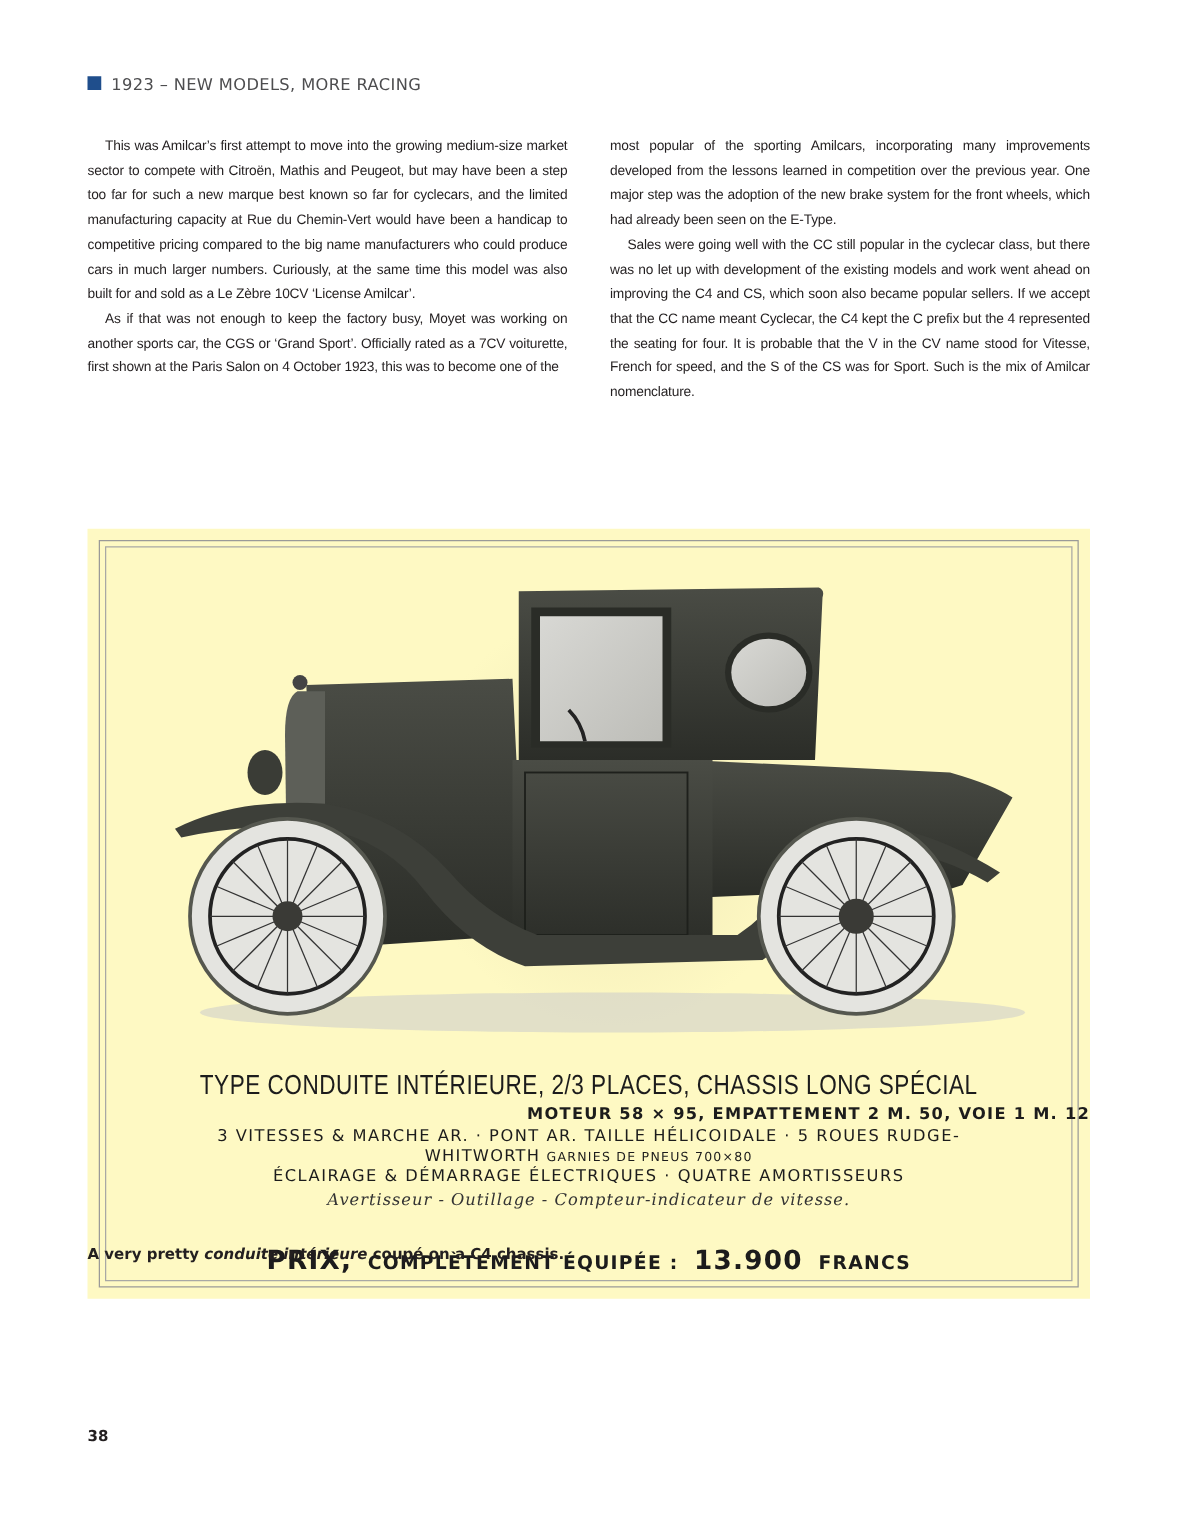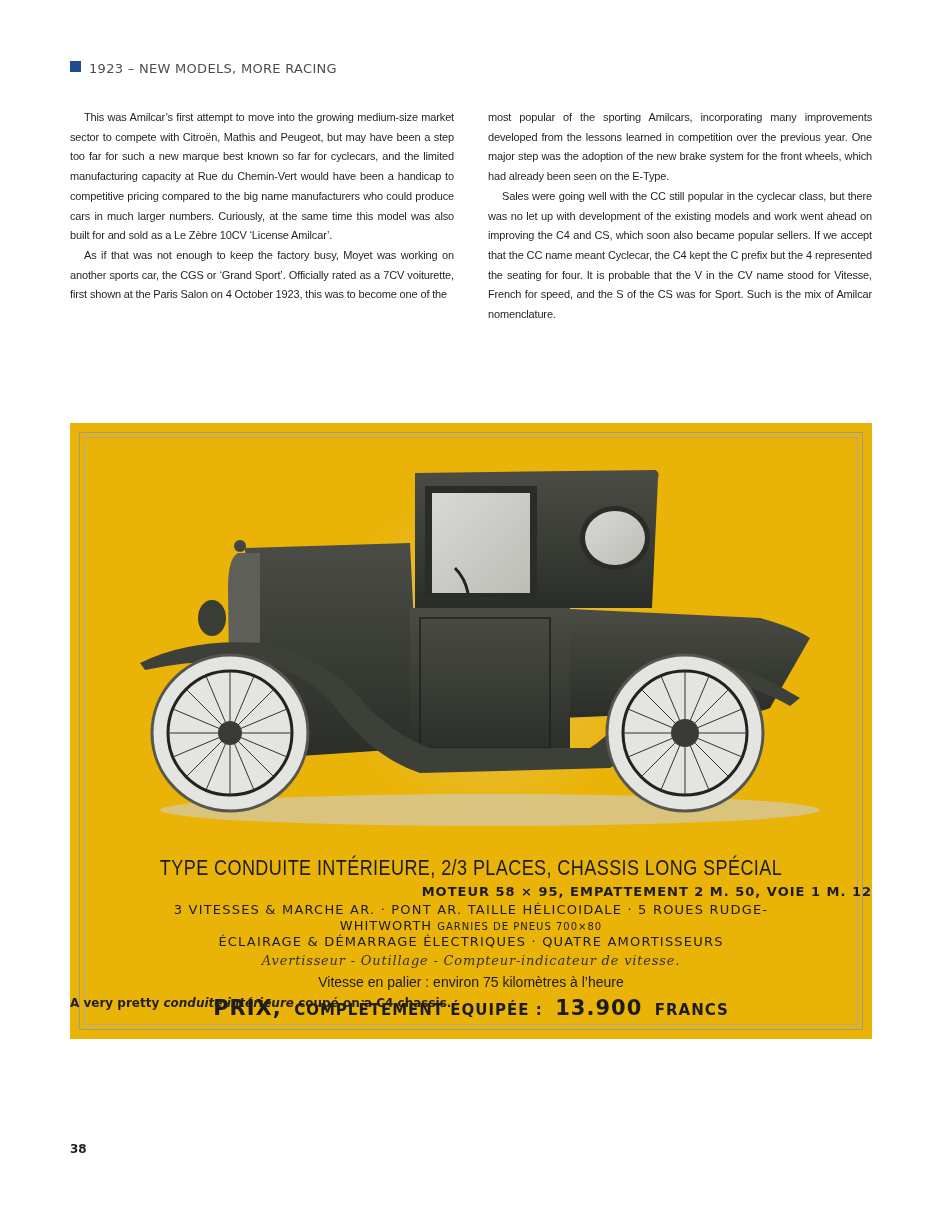--- a/index.html
+++ b/index.html
@@ -5,21 +5,21 @@
   html, body { margin:0; padding:0; background:#ffffff; }
   body { width:952px; height:1212px; position:relative; overflow:hidden; font-family:"DejaVu Sans", sans-serif; color:#231f20; }
   .running-head { position:absolute; left:70px; top:61px; height:18px; display:flex; align-items:flex-start; }
   .running-head .square { width:11px; height:11px; background:#1f4e8c; margin-right:8px; }
   .running-head .txt { font-family:"DejaVu Sans", sans-serif; font-size:13px; letter-spacing:0.3px; color:#4d4d4f; }
   .col { position:absolute; top:108px; width:384px; font-family:Liberation Sans, sans-serif; font-size:11px; line-height:19.7px; color:#231f20; text-align:justify; letter-spacing:-0.15px; }
   .col p { margin:0; text-indent:14px; }
   .col p.noindent { text-indent:0; }
   .col.left { left:70px; }
   .col.right { left:488px; }
-  .figure { position:absolute; left:70px; top:423px; width:802px; height:616px; background:#eab308; overflow:hidden; }
+  .figure { position:absolute; left:70px; top:423px; width:802px; height:616px; background:#fef9c3; overflow:hidden; }
   .figure .frame-outer { position:absolute; left:9px; top:9px; right:9px; bottom:9px; border:1px solid #9a9a98; }
   .figure .frame-inner { position:absolute; left:14px; top:14px; right:14px; bottom:14px; border:1px solid #a8a8a5; }
   .figure .stain { position:absolute; left:260px; top:60px; width:320px; height:340px; border-radius:50%; background:radial-gradient(ellipse at center, rgba(225,215,170,0.55), rgba(233,233,230,0) 70%); }
   .car { position:absolute; left:50px; top:35px; width:740px; height:380px; }
   .ad { position:absolute; left:0; right:0; text-align:center; color:#1c1c1c; white-space:nowrap; }
   .ad1 { top:432px; font-family:"Liberation Sans", sans-serif; font-size:22px; transform:scaleX(0.82); letter-spacing:0.5px; }
   .ad2 { top:461px; font-family:"DejaVu Sans", sans-serif; font-weight:bold; font-size:13px; letter-spacing:1px;text-align:right; }
   .ad3 { top:479px; font-family:"DejaVu Sans", sans-serif; font-size:13px; letter-spacing:1.2px; }
   .ad4 { top:495px; font-family:"DejaVu Sans", sans-serif; font-size:13px; letter-spacing:1px;text-align:center; }
   .ad4 small { font-size:10px; letter-spacing:1px; }
@@ -121,21 +121,20 @@
 
   <div class="ad ad1">TYPE CONDUITE INTÉRIEURE, 2/3 PLACES, CHASSIS LONG SPÉCIAL</div>
   <div class="ad ad2">MOTEUR 58 × 95, EMPATTEMENT 2 M. 50, VOIE 1 M. 12</div>
   <div class="ad ad3">3 VITESSES &amp; MARCHE AR. · PONT AR. TAILLE HÉLICOIDALE · 5 ROUES RUDGE-</div>
   <div class="ad ad4">
     <span>WHITWORTH</span>
     <small>GARNIES DE PNEUS 700×80</small>
   </div>
   <div class="ad ad6">Avertisseur - Outillage - Compteur-indicateur de vitesse.</div>
   <div class="ad ad5">ÉCLAIRAGE &amp; DÉMARRAGE ÉLECTRIQUES · QUATRE AMORTISSEURS</div>
-  <div class="ad ad7">Vitesse en palier : environ 75 kilomètres à l’heure</div>
   <div class="ad ad8">
     <span class="big">PRIX,</span>&nbsp;
     <span>COMPLÈTEMENT ÉQUIPÉE :</span>&nbsp;
     <span class="big">13.900</span>&nbsp;
     <span>FRANCS</span>
   </div>
 </div>
 
 <div class="caption"><span>A very pretty </span><i>conduite intérieure</i><span> coupé on a C4 chassis.</span></div>
 

